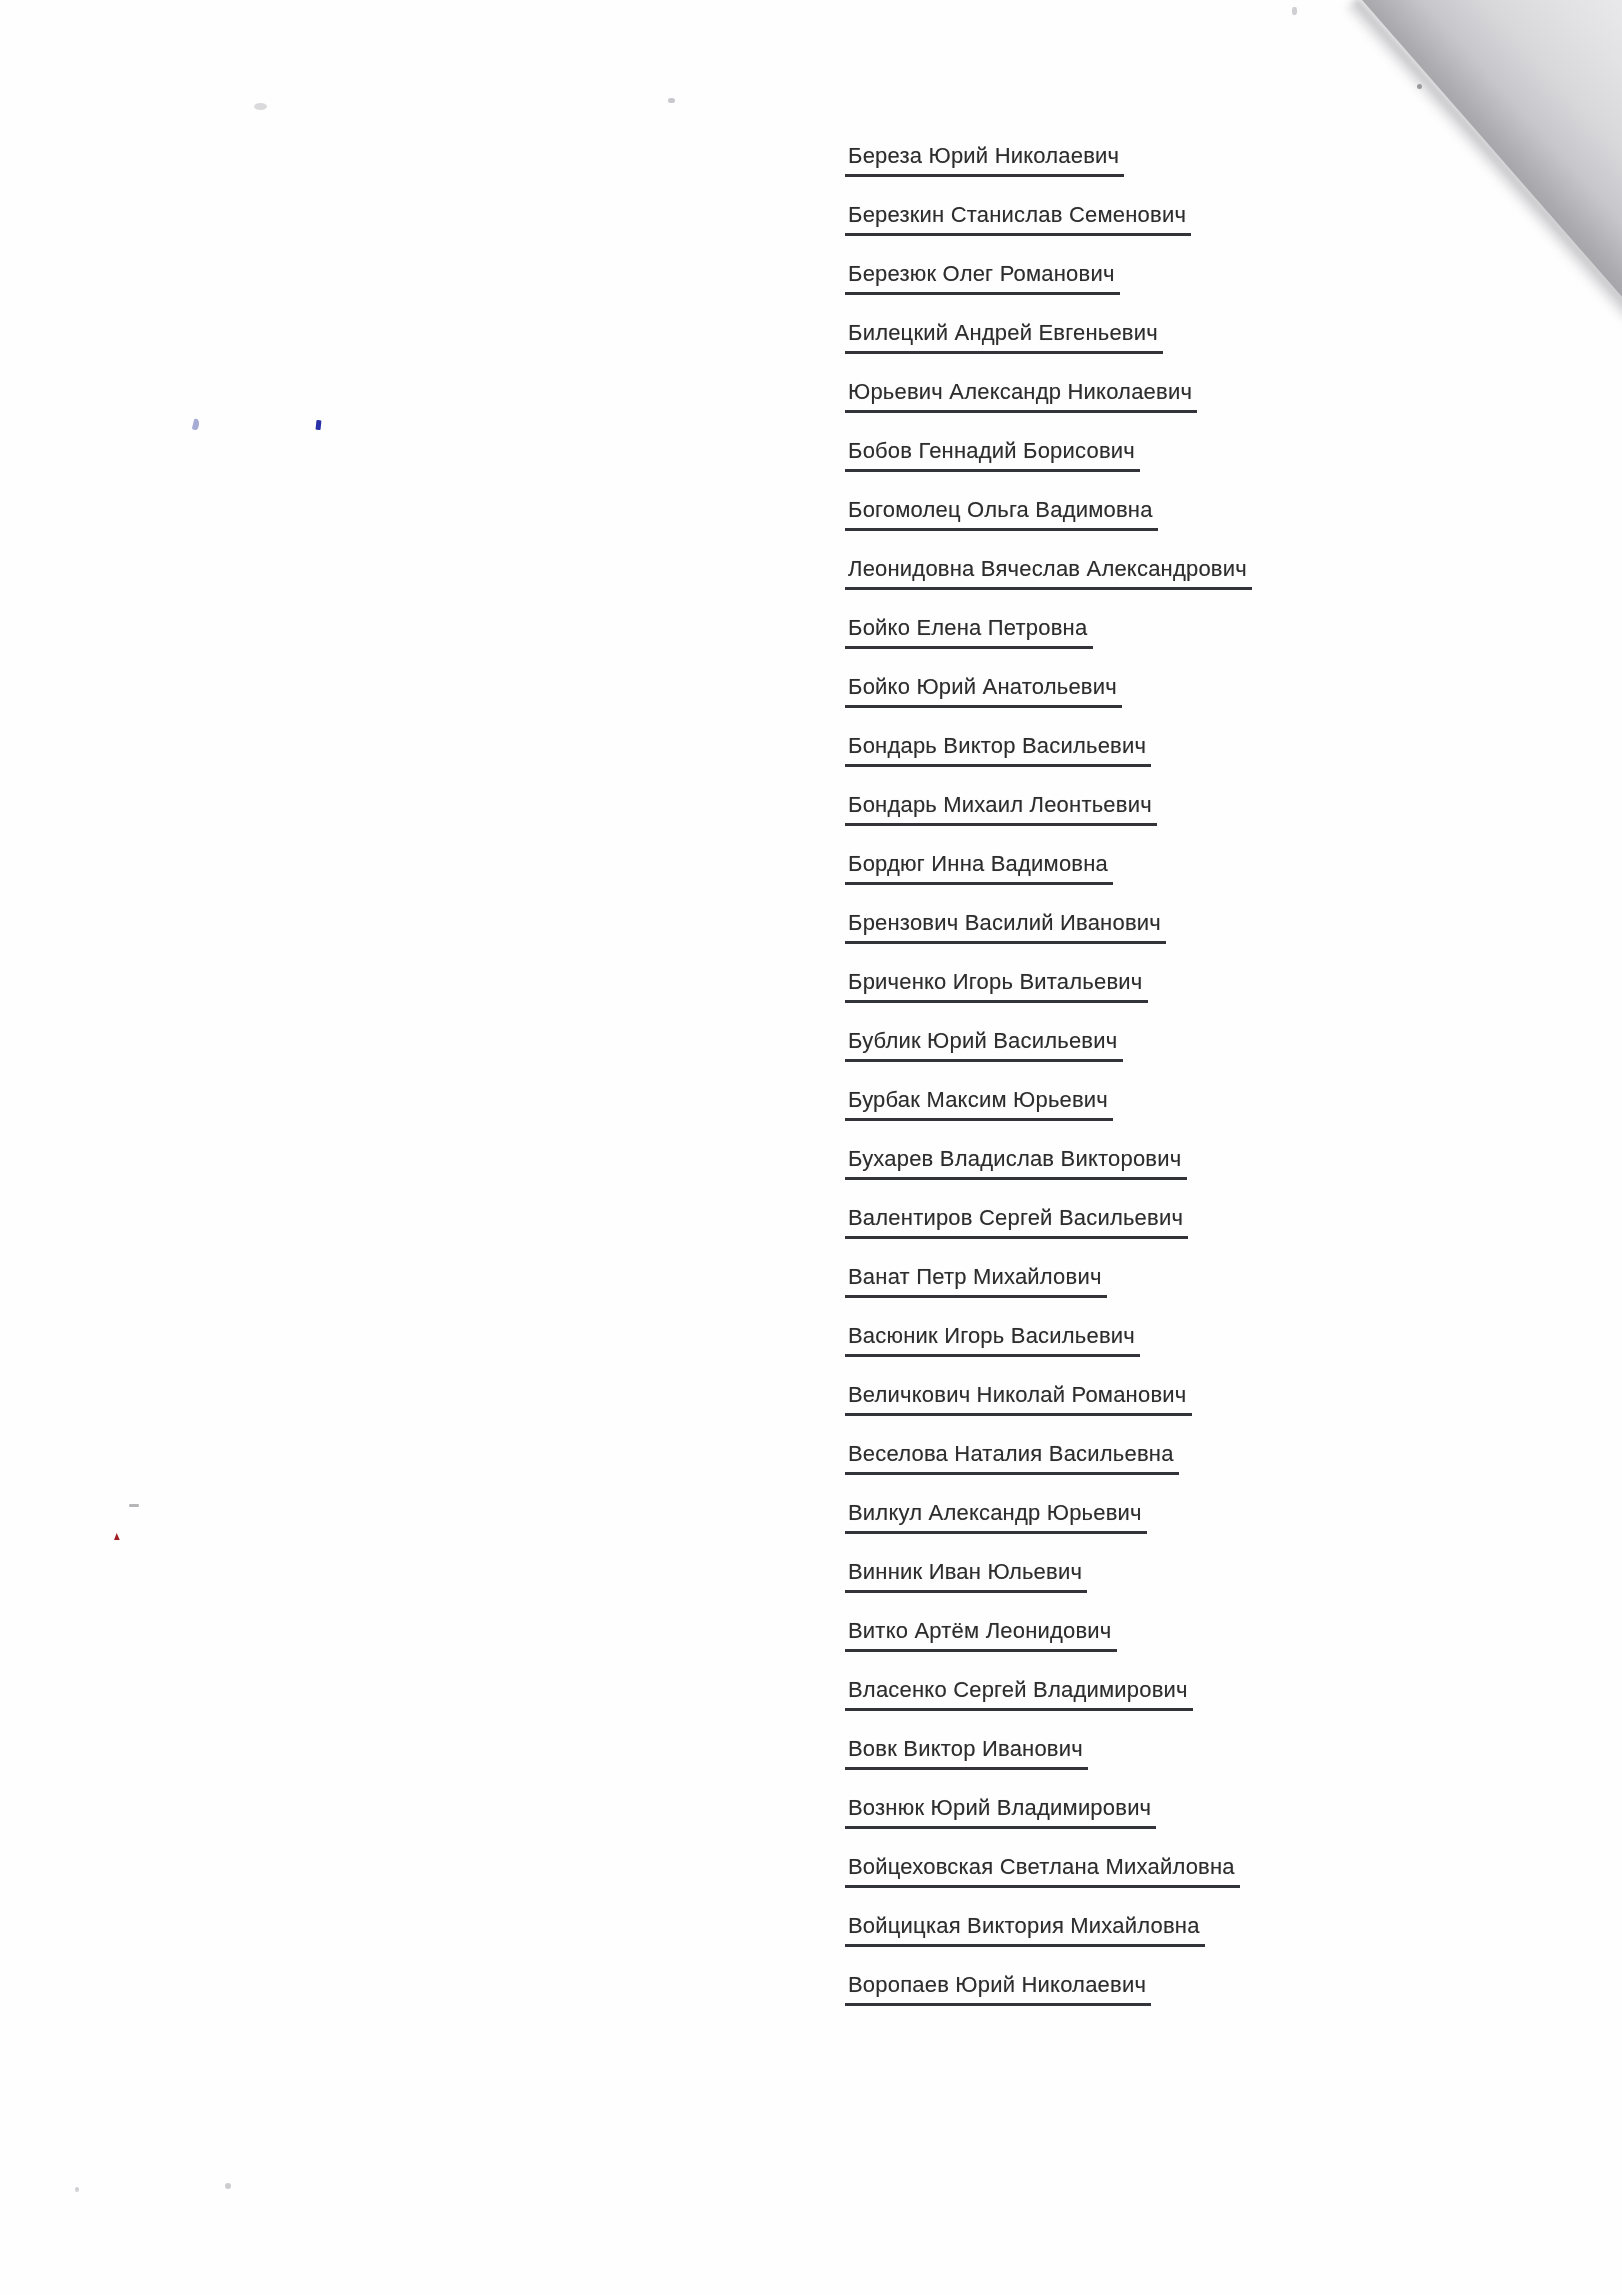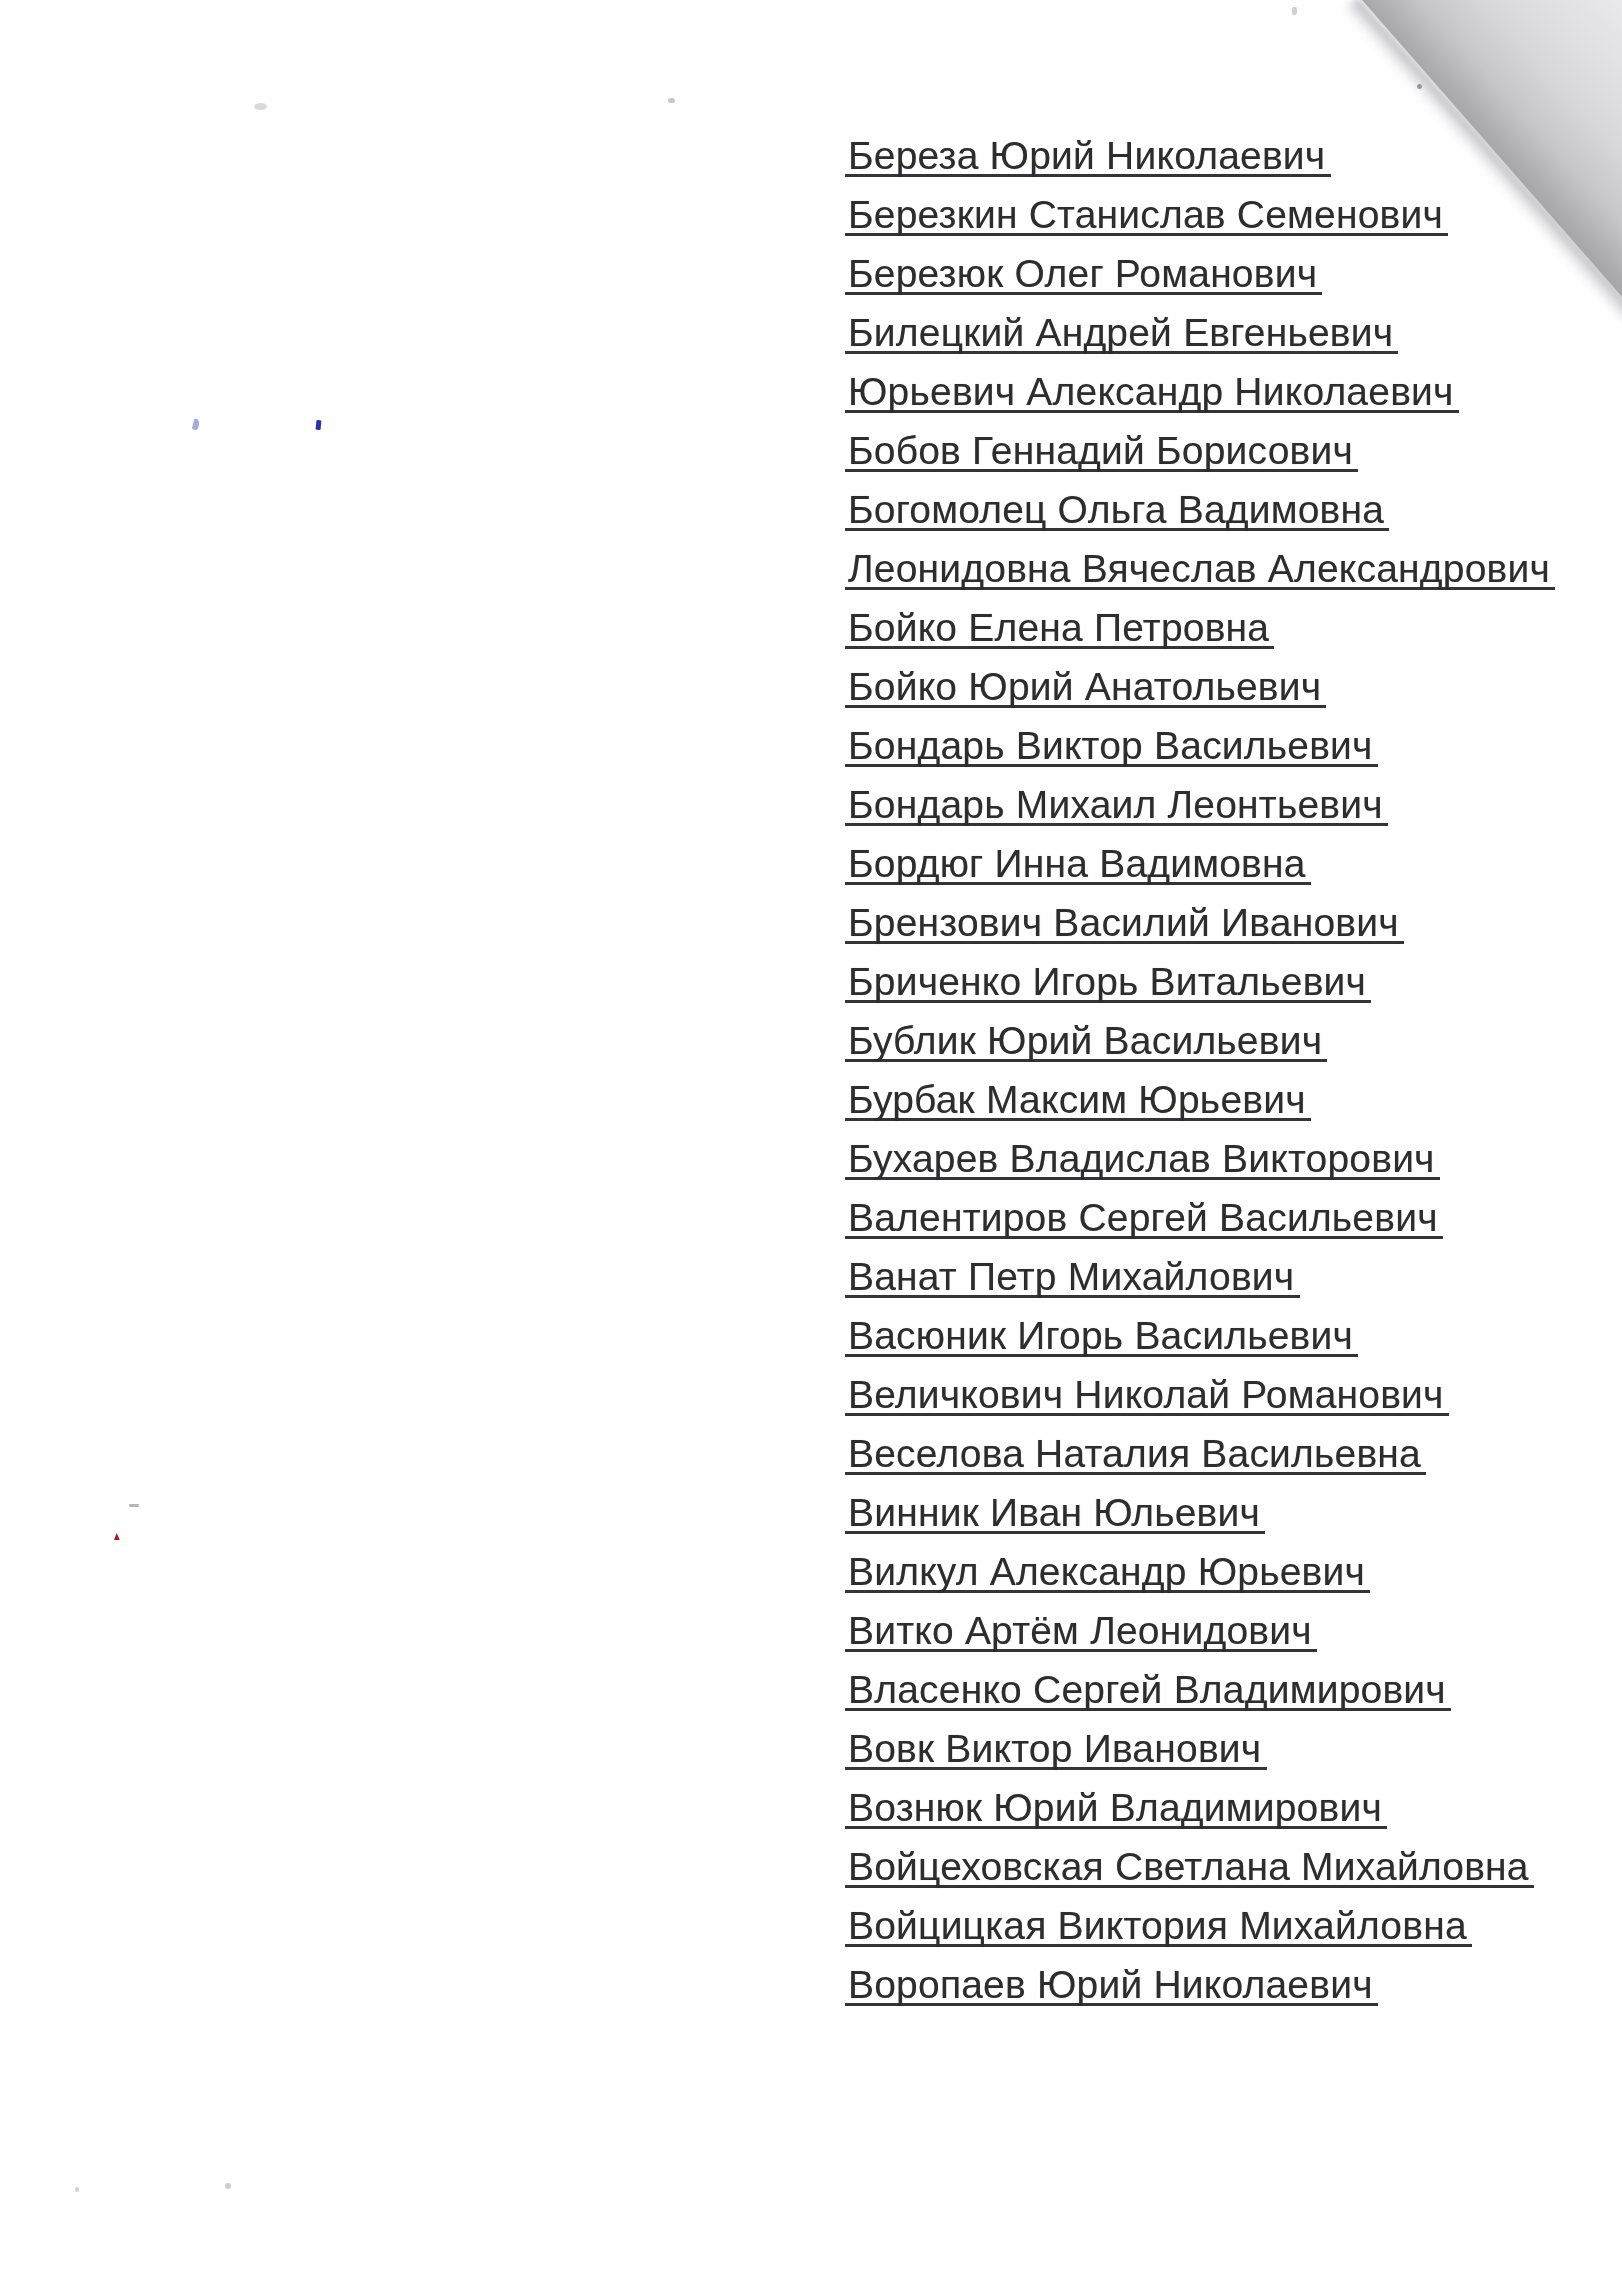--- a/index.html
+++ b/index.html
@@ -25,21 +25,21 @@
     padding: 0;
     list-style: none;
   }
   .name-row {
     height: 59px;
     margin: 0;
     padding: 0;
   }
   .name-text {
     display: inline-block;
-    font-size: 39px;
+    font-size: 22px;
     line-height: 33px;
     letter-spacing: 0.2px;
     color: #2d2d2d;
     border-bottom: 3.3px solid #33333a;
     padding: 0 5.2px 2px 2.6px;
     margin-left: -2.6px;
     white-space: nowrap;
     text-shadow: 0 0 0.7px rgba(45,45,45,0.35); 
   }
 
@@ -114,22 +114,22 @@
       <li class="name-row"><span class="name-text">Брензович Василий Иванович</span></li>
       <li class="name-row"><span class="name-text">Бриченко Игорь Витальевич</span></li>
       <li class="name-row"><span class="name-text">Бублик Юрий Васильевич</span></li>
       <li class="name-row"><span class="name-text">Бурбак Максим Юрьевич</span></li>
       <li class="name-row"><span class="name-text">Бухарев Владислав Викторович</span></li>
       <li class="name-row"><span class="name-text">Валентиров Сергей Васильевич</span></li>
       <li class="name-row"><span class="name-text">Ванат Петр Михайлович</span></li>
       <li class="name-row"><span class="name-text">Васюник Игорь Васильевич</span></li>
       <li class="name-row"><span class="name-text">Величкович Николай Романович</span></li>
       <li class="name-row"><span class="name-text">Веселова Наталия Васильевна</span></li>
+      <li class="name-row"><span class="name-text">Вилкул Александр Юрьевич</span></li>
       <li class="name-row"><span class="name-text">Винник Иван Юльевич</span></li>
-      <li class="name-row"><span class="name-text">Вилкул Александр Юрьевич</span></li>
       <li class="name-row"><span class="name-text">Витко Артём Леонидович</span></li>
       <li class="name-row"><span class="name-text">Власенко Сергей Владимирович</span></li>
       <li class="name-row"><span class="name-text">Вовк Виктор Иванович</span></li>
       <li class="name-row"><span class="name-text">Вознюк Юрий Владимирович</span></li>
       <li class="name-row"><span class="name-text">Войцеховская Светлана Михайловна</span></li>
       <li class="name-row"><span class="name-text">Войцицкая Виктория Михайловна</span></li>
       <li class="name-row"><span class="name-text">Воропаев Юрий Николаевич</span></li>
     </ul>
 
   <div class="speck speck-gray-1"></div>

